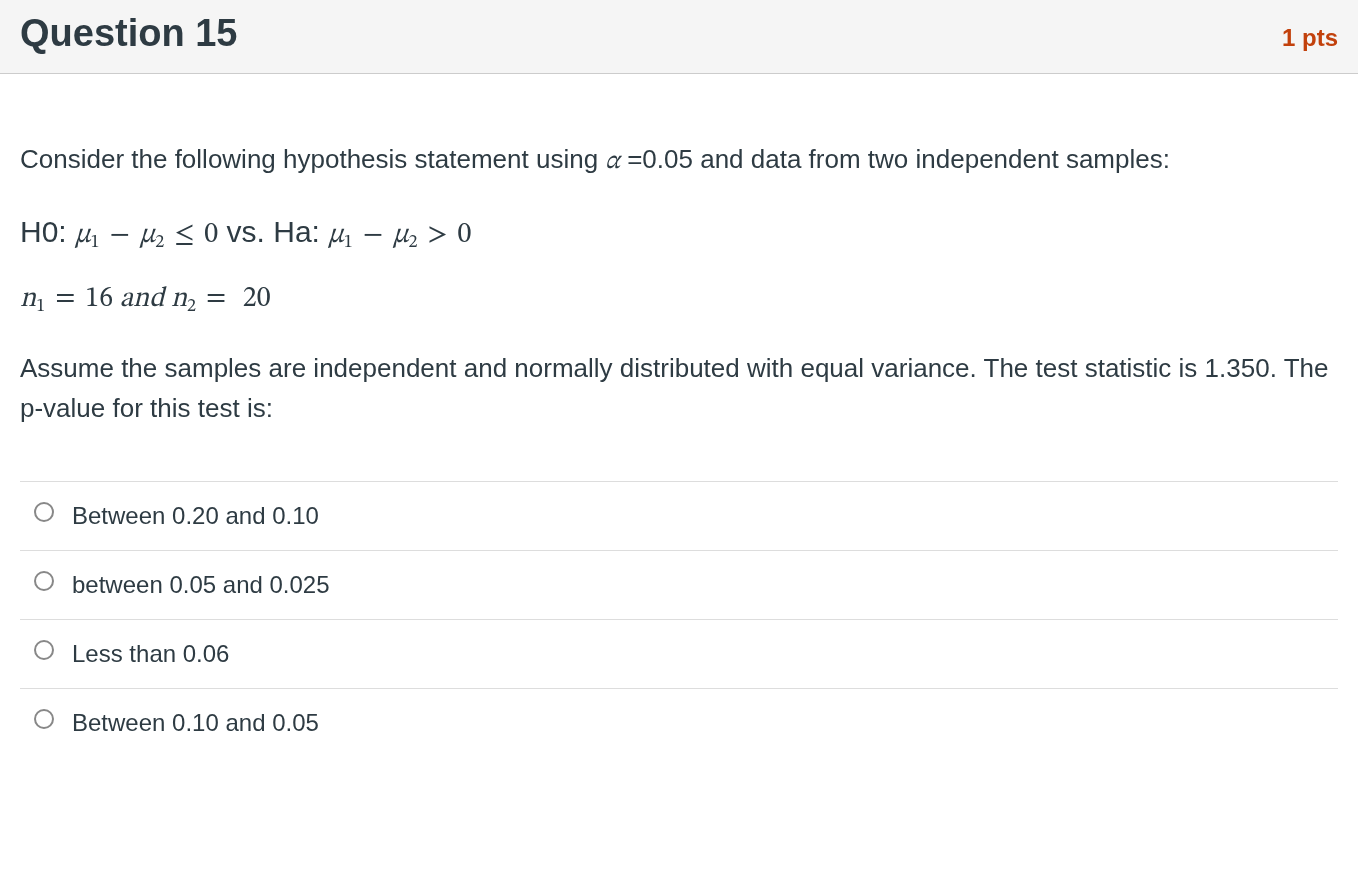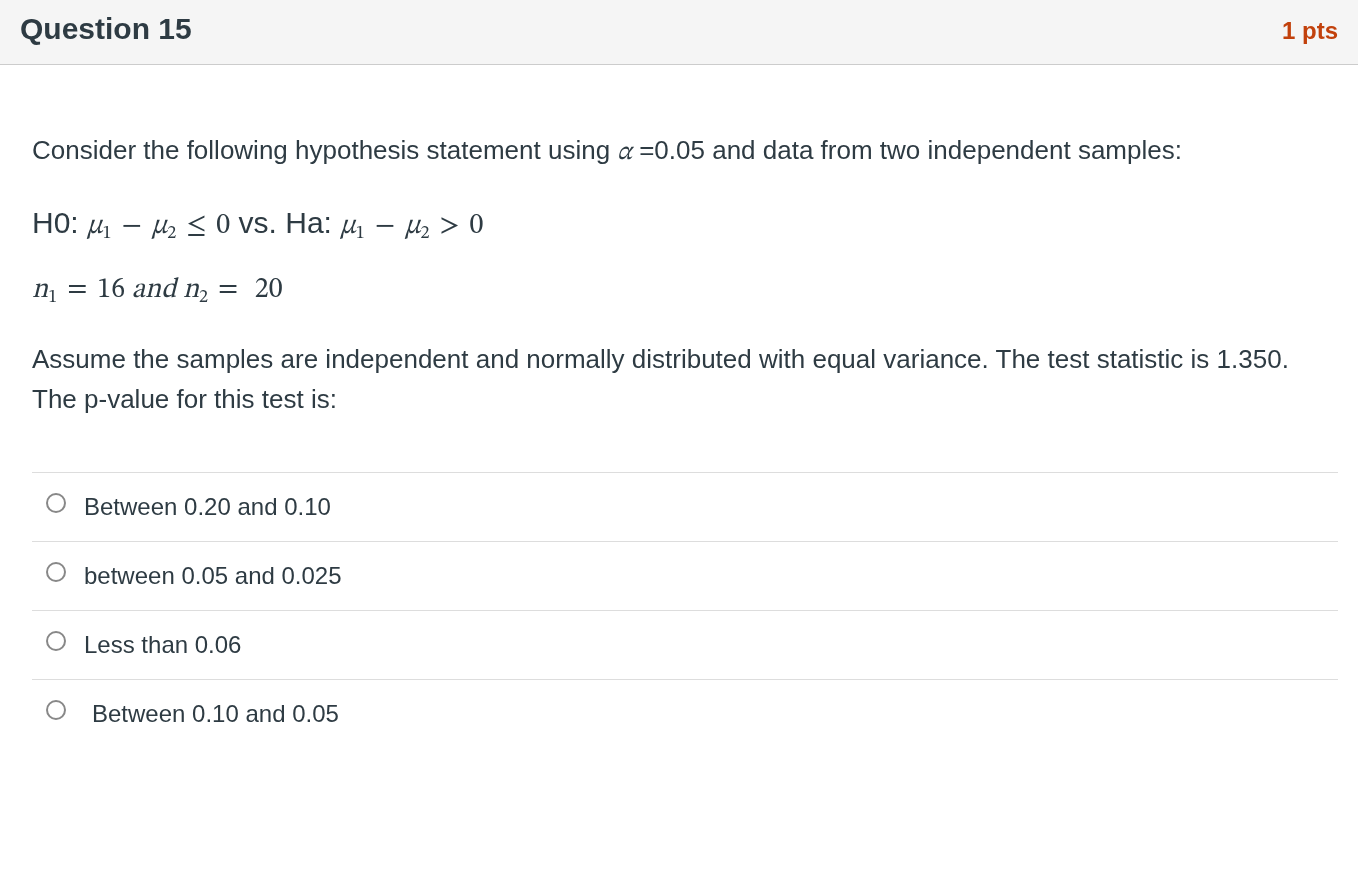--- a/index.html
+++ b/index.html
@@ -13,32 +13,31 @@
   }
   .header {
     background: #f5f5f5;
     border-bottom: 1px solid #ccc;
     padding: 12px 20px 18px 20px;
     display: flex;
     justify-content: space-between;
     align-items: baseline;
   }
   .header .title {
-    font-size: 30px;
+    font-size: 38px;
     font-weight: 700;
     color: #2e3b43;
   }
   .header .pts {
     font-size: 24px;
     font-weight: 700;
     color: #c2410c;
   }
   .body {
     padding: 20px 20px 10px 20px;
-    margin-left: 12px;
   }
   .prompt {
     font-size: 26px;
     color: #2e3b43;
     line-height: 1.55;
     margin-top: 45px;
     margin-bottom: 30px;
   }
   .math-line {
     font-size: 28px;
@@ -68,21 +67,20 @@
     display: flex;
     align-items: flex-start;
     padding: 20px 6px 20px 14px;
     border-bottom: 1px solid #ddd;
     font-size: 24px;
     color: #2e3b43;
     cursor: pointer;
   }
   .answer:last-child {
     border-bottom: none;
-    gap: 8px;
   }
   .radio {
     width: 20px;
     height: 20px;
     border-radius: 50%;
     border: 2px solid #888;
     margin-right: 18px;
     flex-shrink: 0;
     background: #fff;
   }

